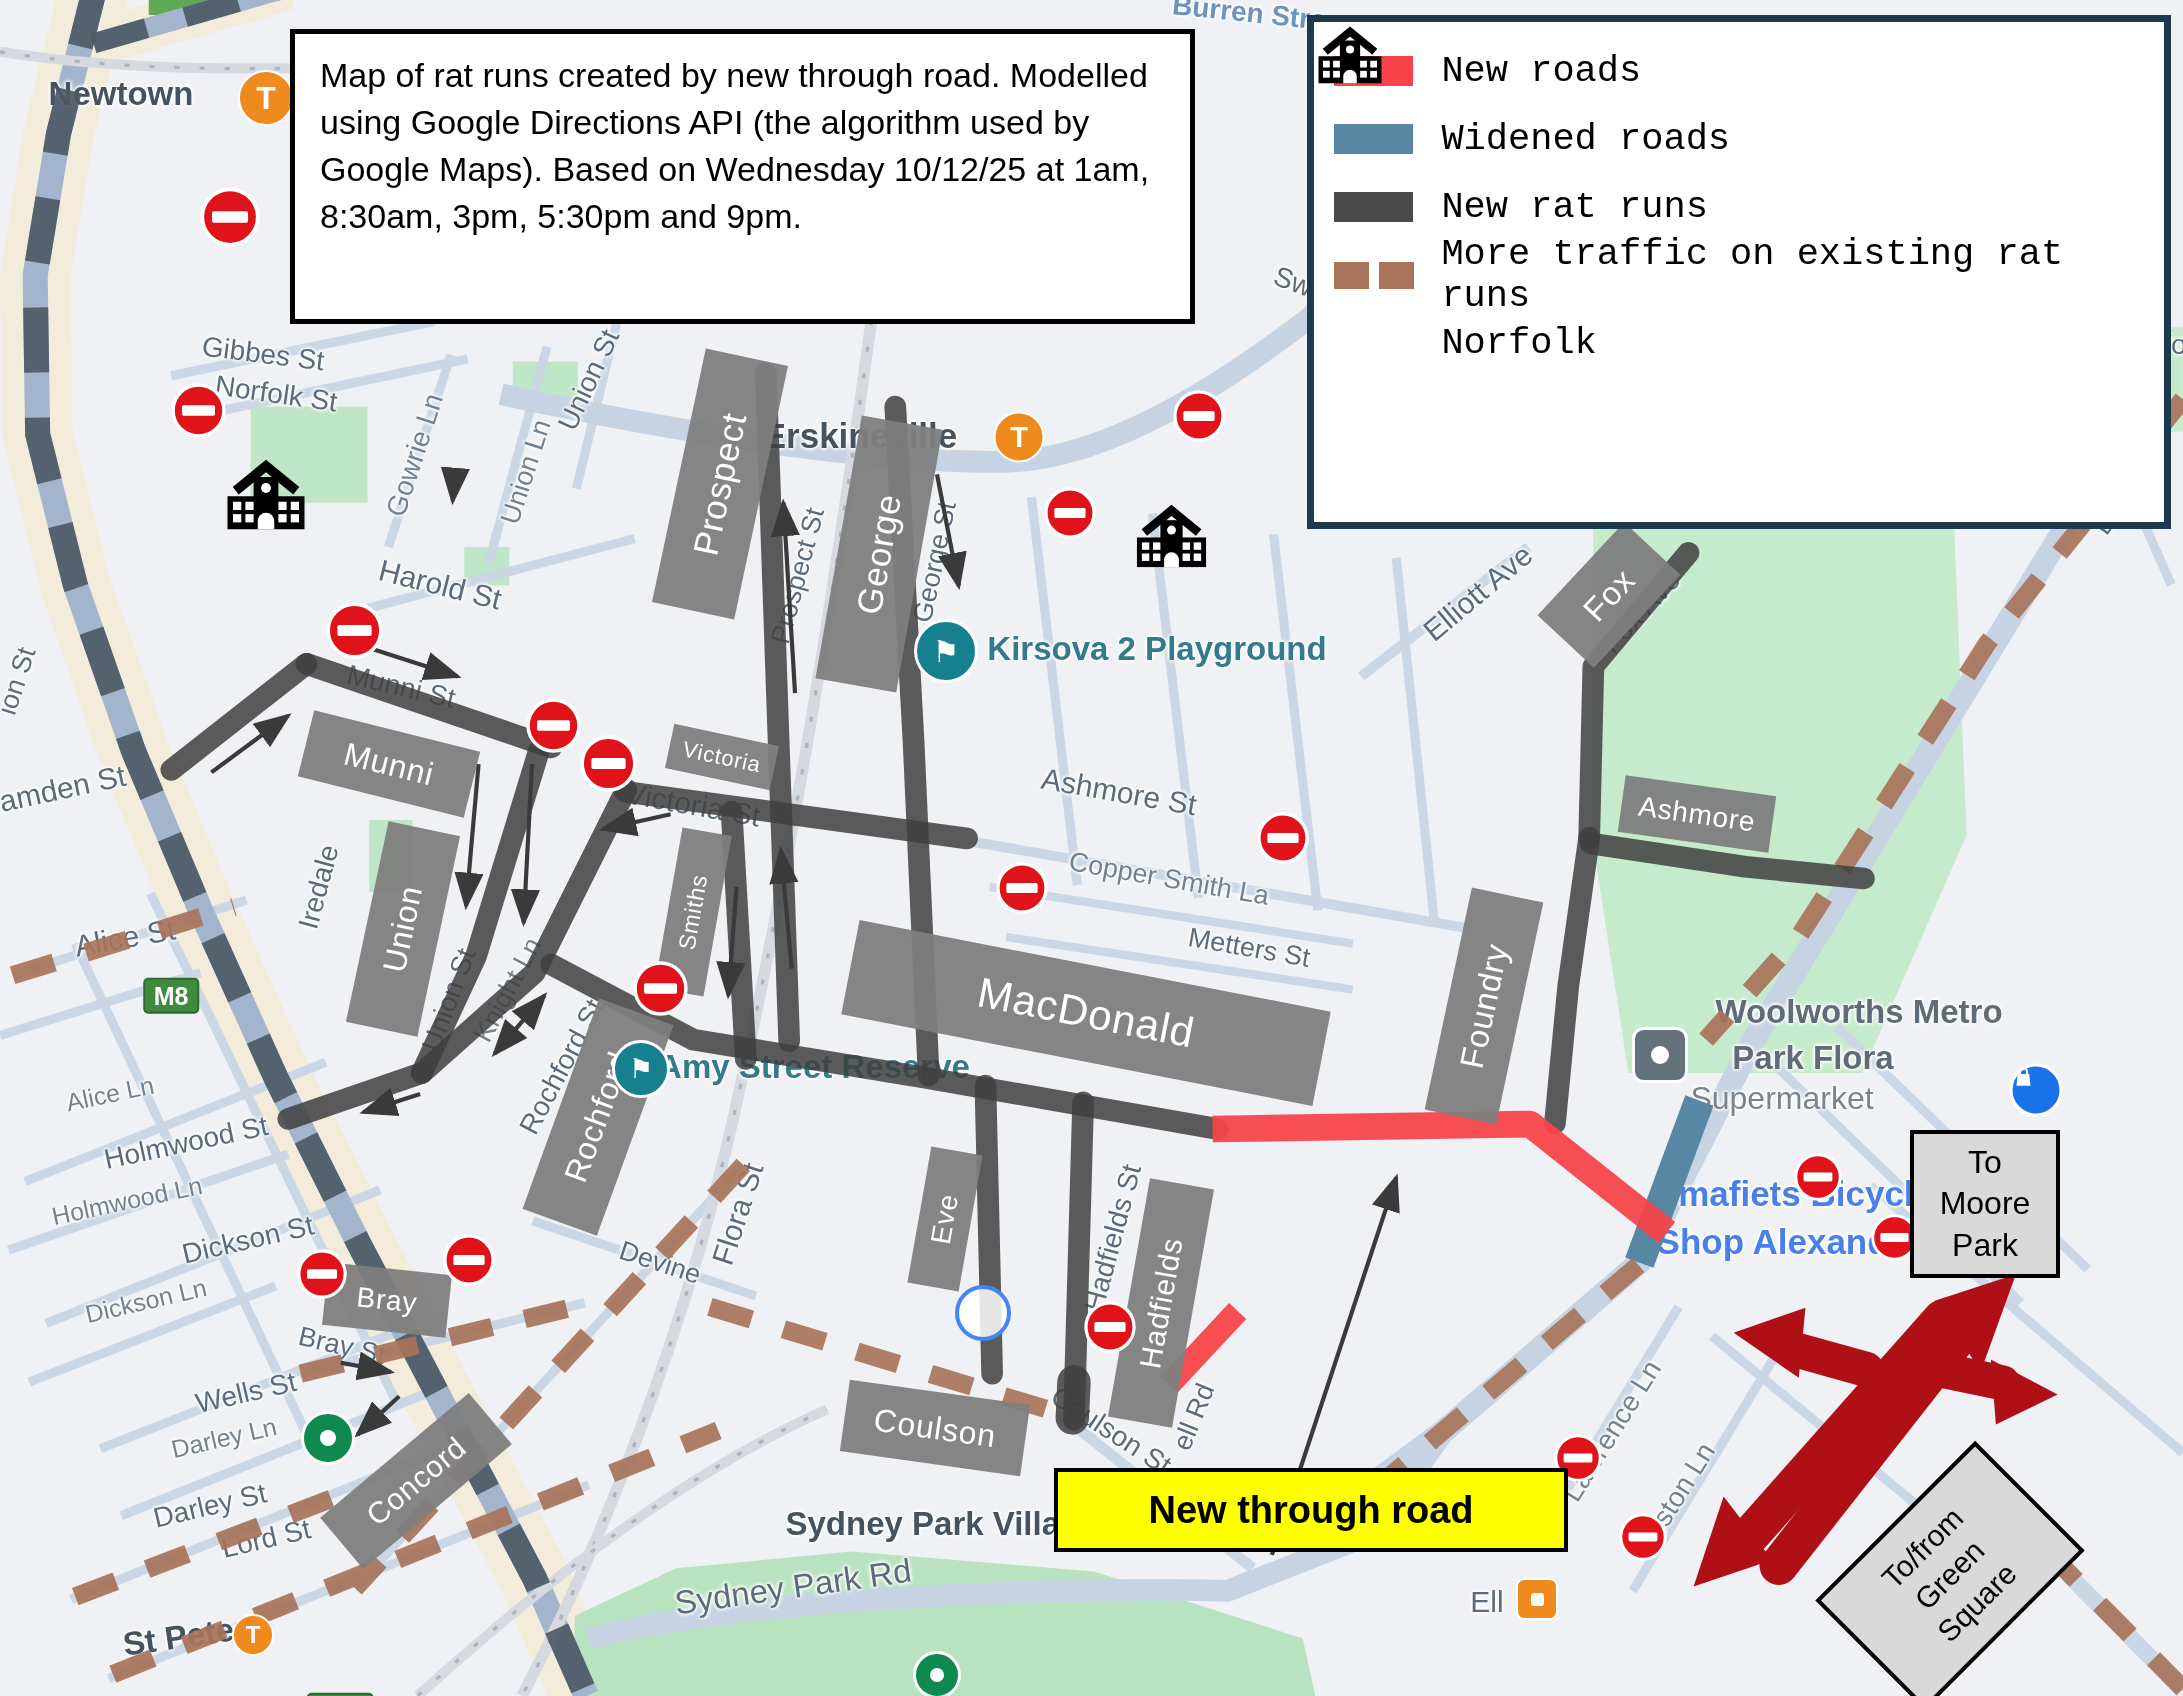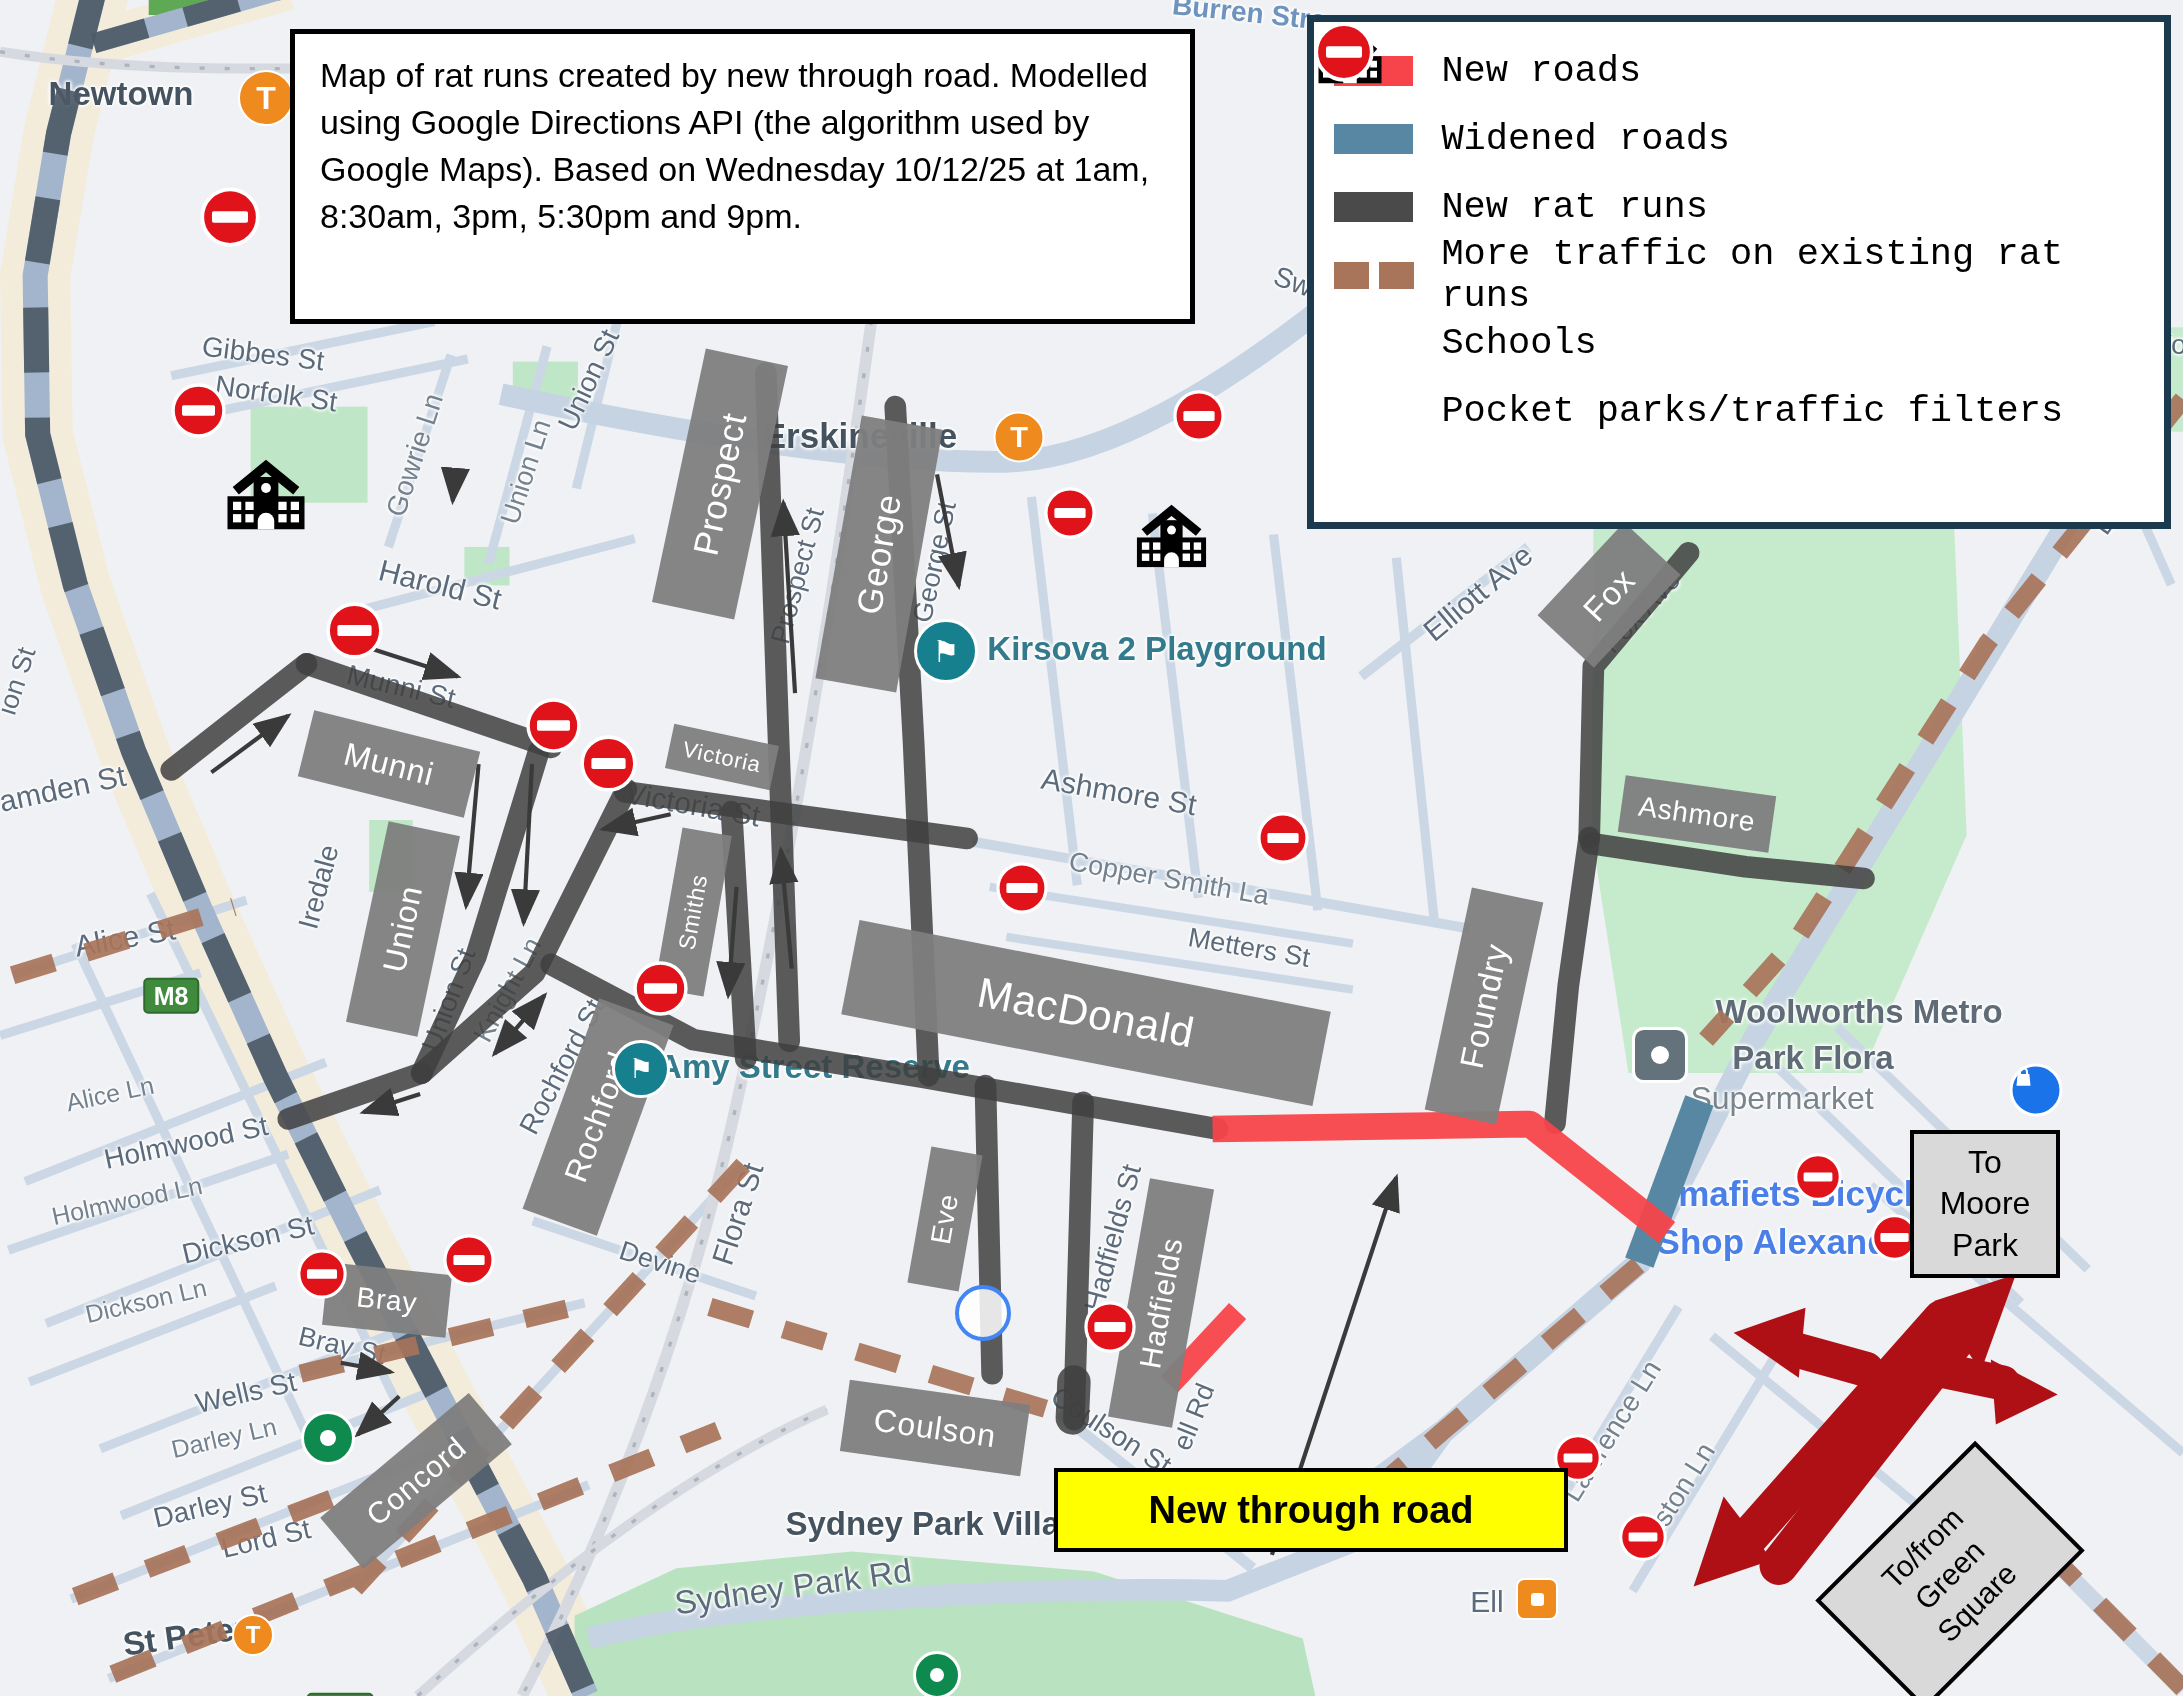--- a/index.html
+++ b/index.html
@@ -518,30 +518,21 @@
                   <rect x="8" y="43" width="6" height="6"></rect>
                   <rect x="17" y="43" width="6" height="6"></rect>
                   <rect x="41" y="34" width="6" height="6"></rect>
                   <rect x="50" y="34" width="6" height="6"></rect>
                   <rect x="41" y="43" width="6" height="6"></rect>
                   <rect x="50" y="43" width="6" height="6"></rect>
                   <path d="M26 54 v-6 a6 6 0 0 1 12 0 v6 z"></path>
                 </g>
               </svg>
             </div>
-            <div class="llabel">Schools</div>
-          </div>
-          <div class="lrow">
-            <div class="lswatch">
-              <svg viewBox="0 0 40 40" width="60" height="60">
-                <circle cx="20" cy="20" r="18.5" fill="#E0121A" stroke="#fff" stroke-width="2.5"></circle>
-                <rect x="8" y="16.2" width="24" height="7.6" rx="1.2" fill="#fff"></rect>
-              </svg>
-            </div>
-            <div class="llabel">Pocket parks/traffic filters</div>
+            <div class="llabel">Norfolk</div>
           </div>
         </div>
   </div>
   <div class="callout" id="co-moore">To
 Moore
 Park</div>
   <div class="callout" id="co-greensq">To/from
 Green
 Square</div>
   <div class="callout" id="co-yellow">New through road</div>

